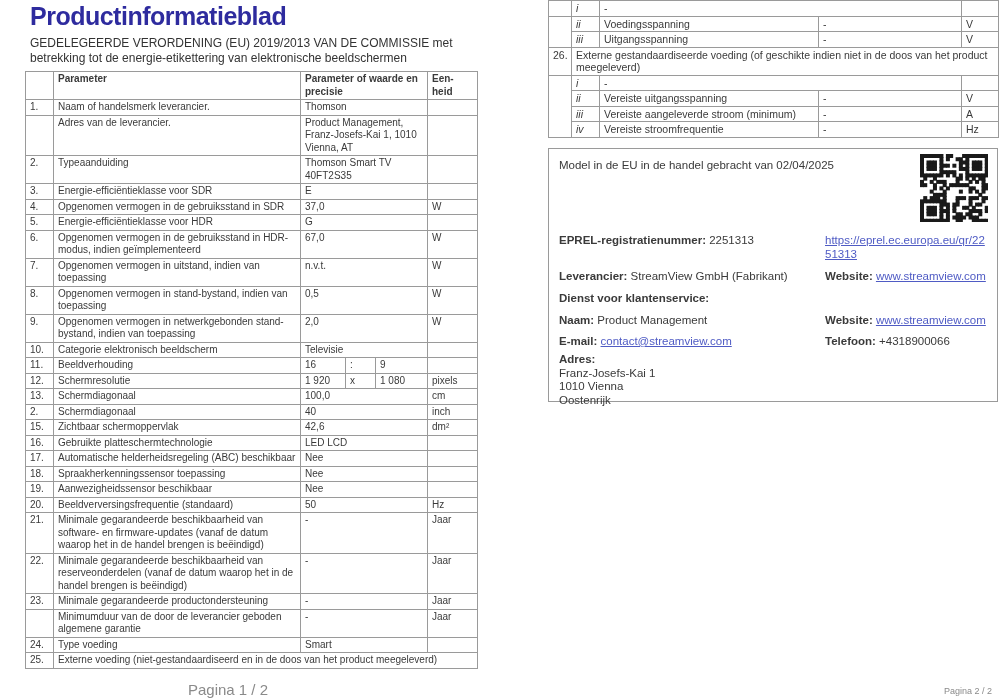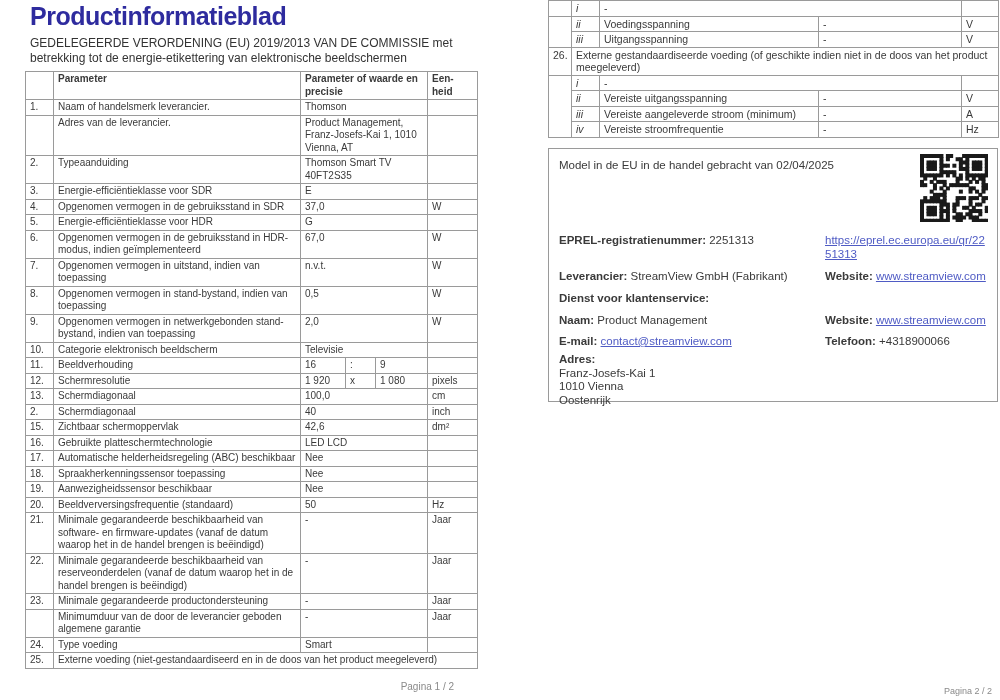--- a/index.html
+++ b/index.html
@@ -26,22 +26,22 @@
   table.ptable th{font-weight:bold;}
   td.num,th.num{padding-left:6px;}
   td.r{text-align:right;padding-right:5px;}
   td.l{text-align:left;}
   td.c{text-align:center;}
   td.roman{font-style:italic;padding-left:6px;}
   td.nowrap{white-space:nowrap;overflow:hidden;}
   td.ghost{border-top:none;border-left:none;border-right:none;border-bottom:none;}
   td.unit{padding-left:4px;}
 
-  .page-footer-left{position:absolute;left:2px;top:681px;width:452px;text-align:right;
-    font-size:10px;color:#8a8a8a;}
+  .page-footer-left{position:absolute;left:2px;top:681px;width:452px;text-align:center;
+    font-size:15px;color:#8a8a8a;}
 
   
   .page-right{position:absolute;left:548px;top:0;width:450px;}
   table.ptable2{border-collapse:collapse;width:450px;font-size:10.5px;line-height:12.5px;
     color:var(--text-color);table-layout:fixed;}
   table.ptable2 td{border:1px solid var(--border-color);padding:1px 4px;
     vertical-align:top;text-align:left;}
 
   .info-box{position:absolute;left:548px;top:148px;width:450px;height:254px;
     border:1px solid var(--border-color);background:#fff;font-size:11.5px;}

